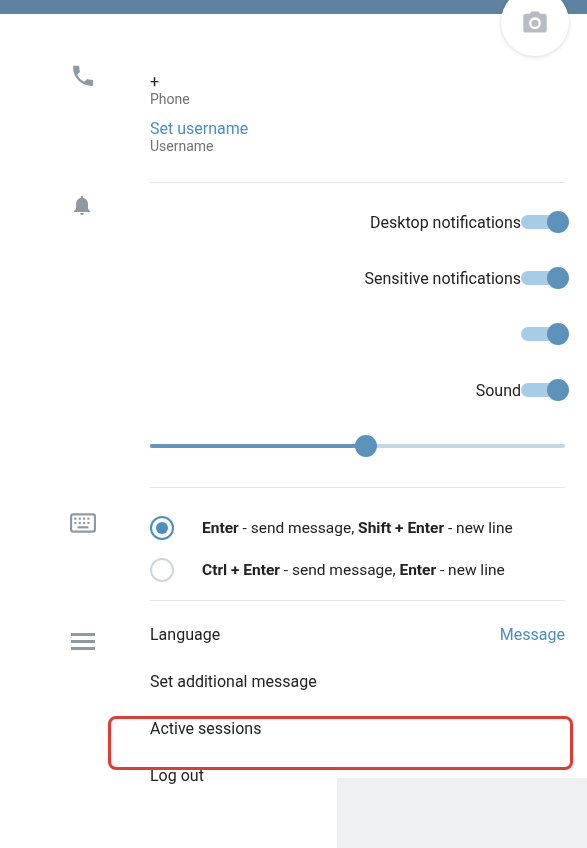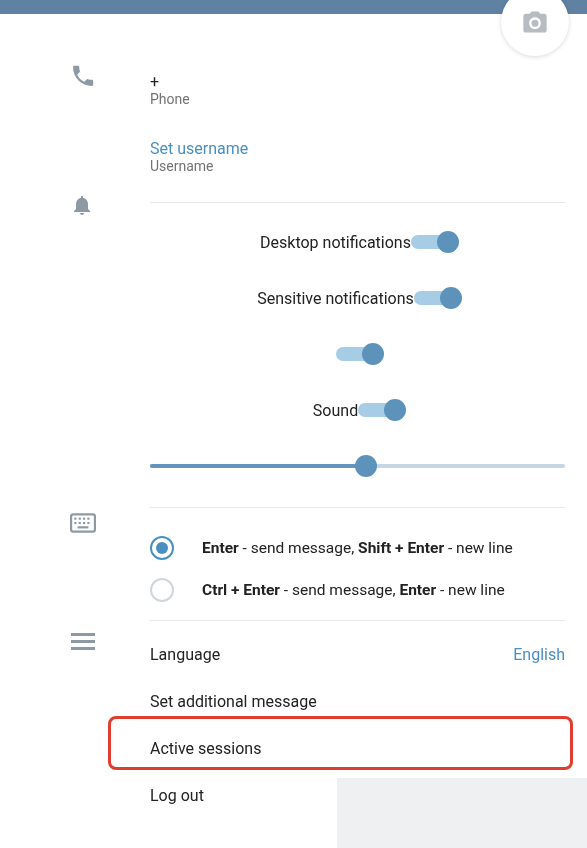--- a/index.html
+++ b/index.html
@@ -39,32 +39,32 @@
   .content {
     margin-left: 150px;
     margin-right: 22px;
     padding-top: 58px;
   }
   .phone-val { font-size: 16px; color: #222; }
   .sub-label { font-size: 14px; color: #737373; }
   .username-link {
     color: #4a8fbf;
     font-size: 16px;
-    margin-top: 32px;
+    margin-top: 12px;
     display: block;
     cursor: pointer;
   }
   .divider {
     border: none;
     border-top: 1px solid #e6e8ea;
     margin: 28px 0;
   }
   .toggle-row {
     display: flex;
-    justify-content: center;
+    justify-content: flex-end;
     align-items: center;
     margin-bottom: 34px;
     font-size: 16px;
     color: #222;
   }
   .toggle {
     width: 44px;
     height: 22px;
     position: relative;
     display: inline-block;
@@ -284,21 +284,21 @@
     <span class="radio"></span>
     <span>
       <b>Ctrl + Enter</b><span> - send message, </span><b>Enter</b><span> - new line</span>
     </span>
   </div>
 
   <hr class="divider" style="margin-top:18px;margin-bottom:10px;">
 
   <div class="setting-row">
     <span>Language</span>
-    <span class="setting-val">English</span>
+    <span class="setting-val">Message</span>
   </div>
   <div class="setting-row">
     <span>Set additional message</span>
   </div>
   <div class="setting-row">
     <span>Active sessions</span>
   </div>
   <div class="setting-row">
     <span>Log out</span>
   </div>

